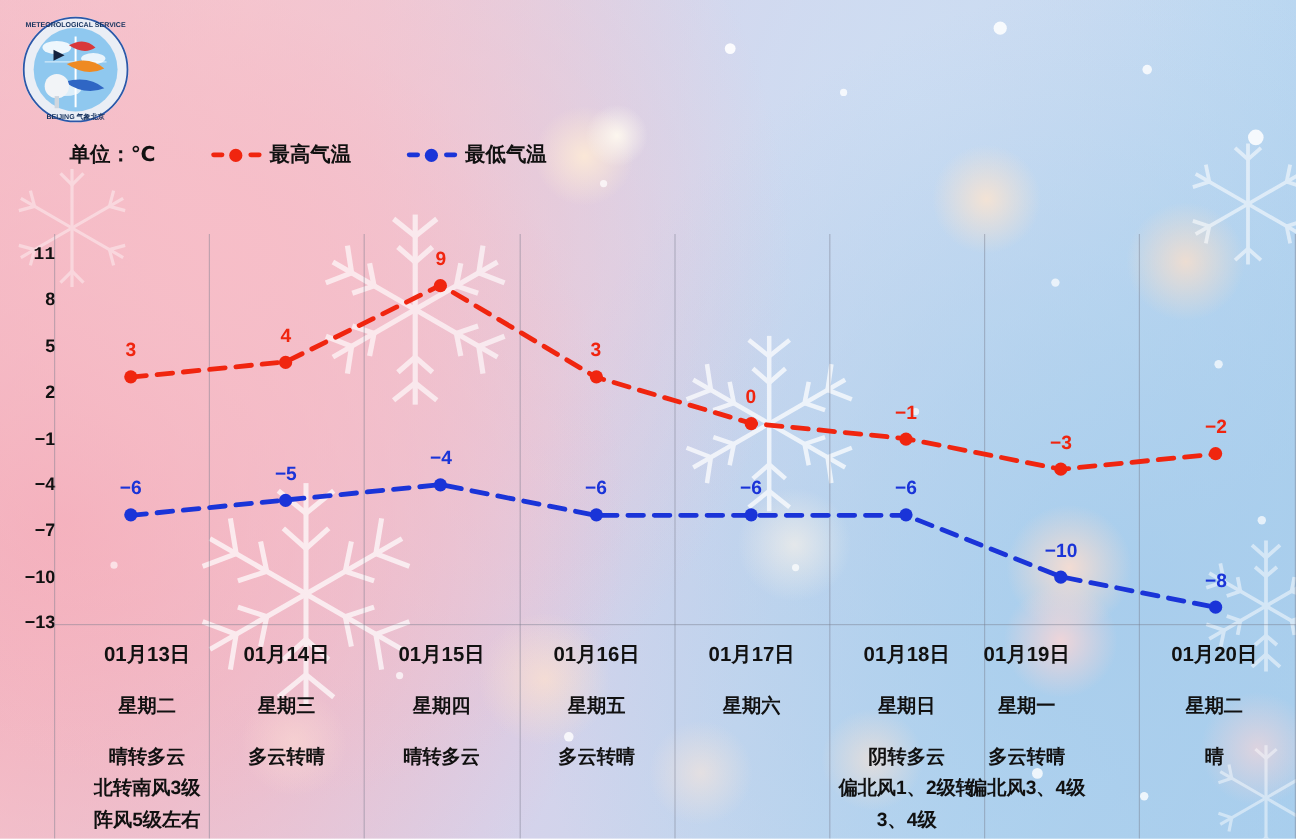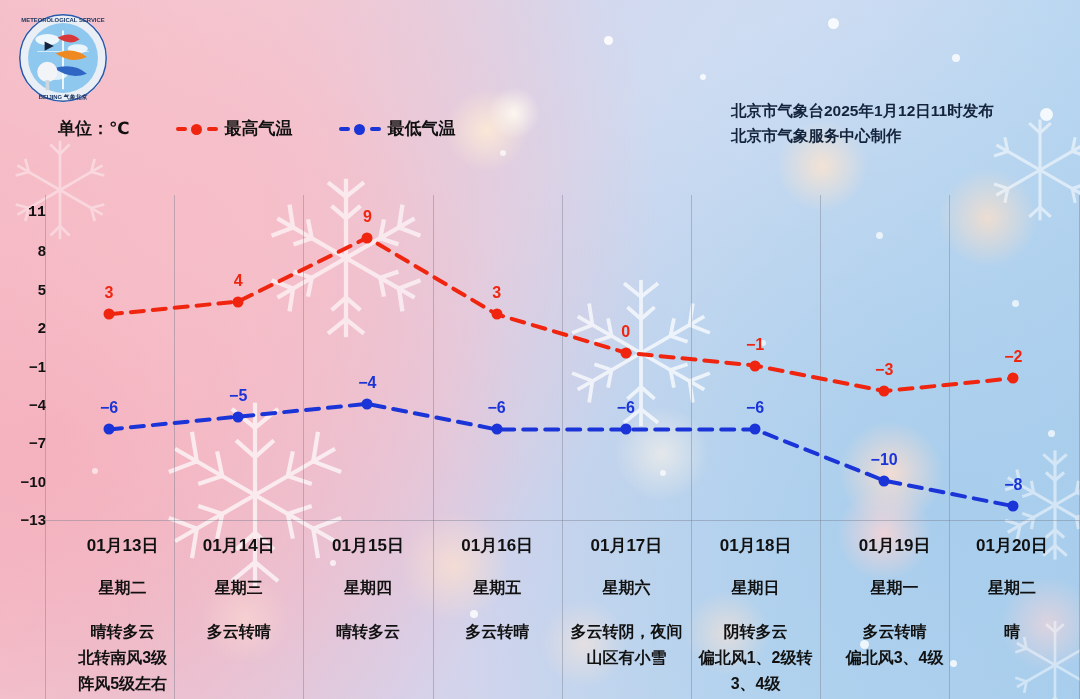--- a/index.html
+++ b/index.html
@@ -238,22 +238,20 @@
     <div class="legend-item">
       <span class="lg-sym">
         <i class="s1" style="background:#1a34d8"></i>
         <b style="background:#1a34d8"></b>
         <i class="s2" style="background:#1a34d8"></i>
       </span>
       <span>最低气温</span>
     </div>
   </div>
 
-  <div id="publisher">北京市气象台2025年1月12日11时发布
-北京市气象服务中心制作</div>
 
   <div id="plot">
     <div id="ylabels">
         <div class="ylab" style="left: 2px; top: 212px; font-family: Liberation Mono, monospace;">11</div>
         <div class="ylab" style="left: 2px; top: 250.375px;">8</div>
         <div class="ylab" style="left: 2px; top: 288.75px;">5</div>
         <div class="ylab" style="left: 2px; top: 327.125px;">2</div>
         <div class="ylab" style="left: 2px; top: 365.5px;">−1</div>
         <div class="ylab" style="left: 2px; top: 403.875px;">−4</div>
         <div class="ylab" style="left: 2px; top: 442.25px;">−7</div>
@@ -331,31 +329,29 @@
         <div class="cond">晴转多云</div>
       </div>
       <div class="col" style="left: 432.6px; width: 129.2px;">
         <div class="date">01月16日</div>
         <div class="week">星期五</div>
         <div class="cond">多云转晴</div>
       </div>
       <div class="col" style="left: 561.8px; width: 129.2px;">
         <div class="date">01月17日</div>
         <div class="week">星期六</div>
-        <div class="cond">多云转阴，夜间
-山区有小雪</div>
       </div>
       <div class="col" style="left: 691px; width: 129.2px;">
         <div class="date">01月18日</div>
         <div class="week">星期日</div>
         <div class="cond">阴转多云
 偏北风1、2级转
 3、4级</div>
       </div>
-      <div class="col" style="left: 830px; width: 129.2px;">
+      <div class="col" style="left: 791px; width: 129.2px;">
         <div class="date">01月19日</div>
         <div class="week">星期一</div>
         <div class="cond">多云转晴
 偏北风3、4级</div>
       </div>
       <div class="col" style="left: 949.4px; width: 125px;">
         <div class="date">01月20日</div>
         <div class="week">星期二</div>
         <div class="cond">晴</div>
       </div>

